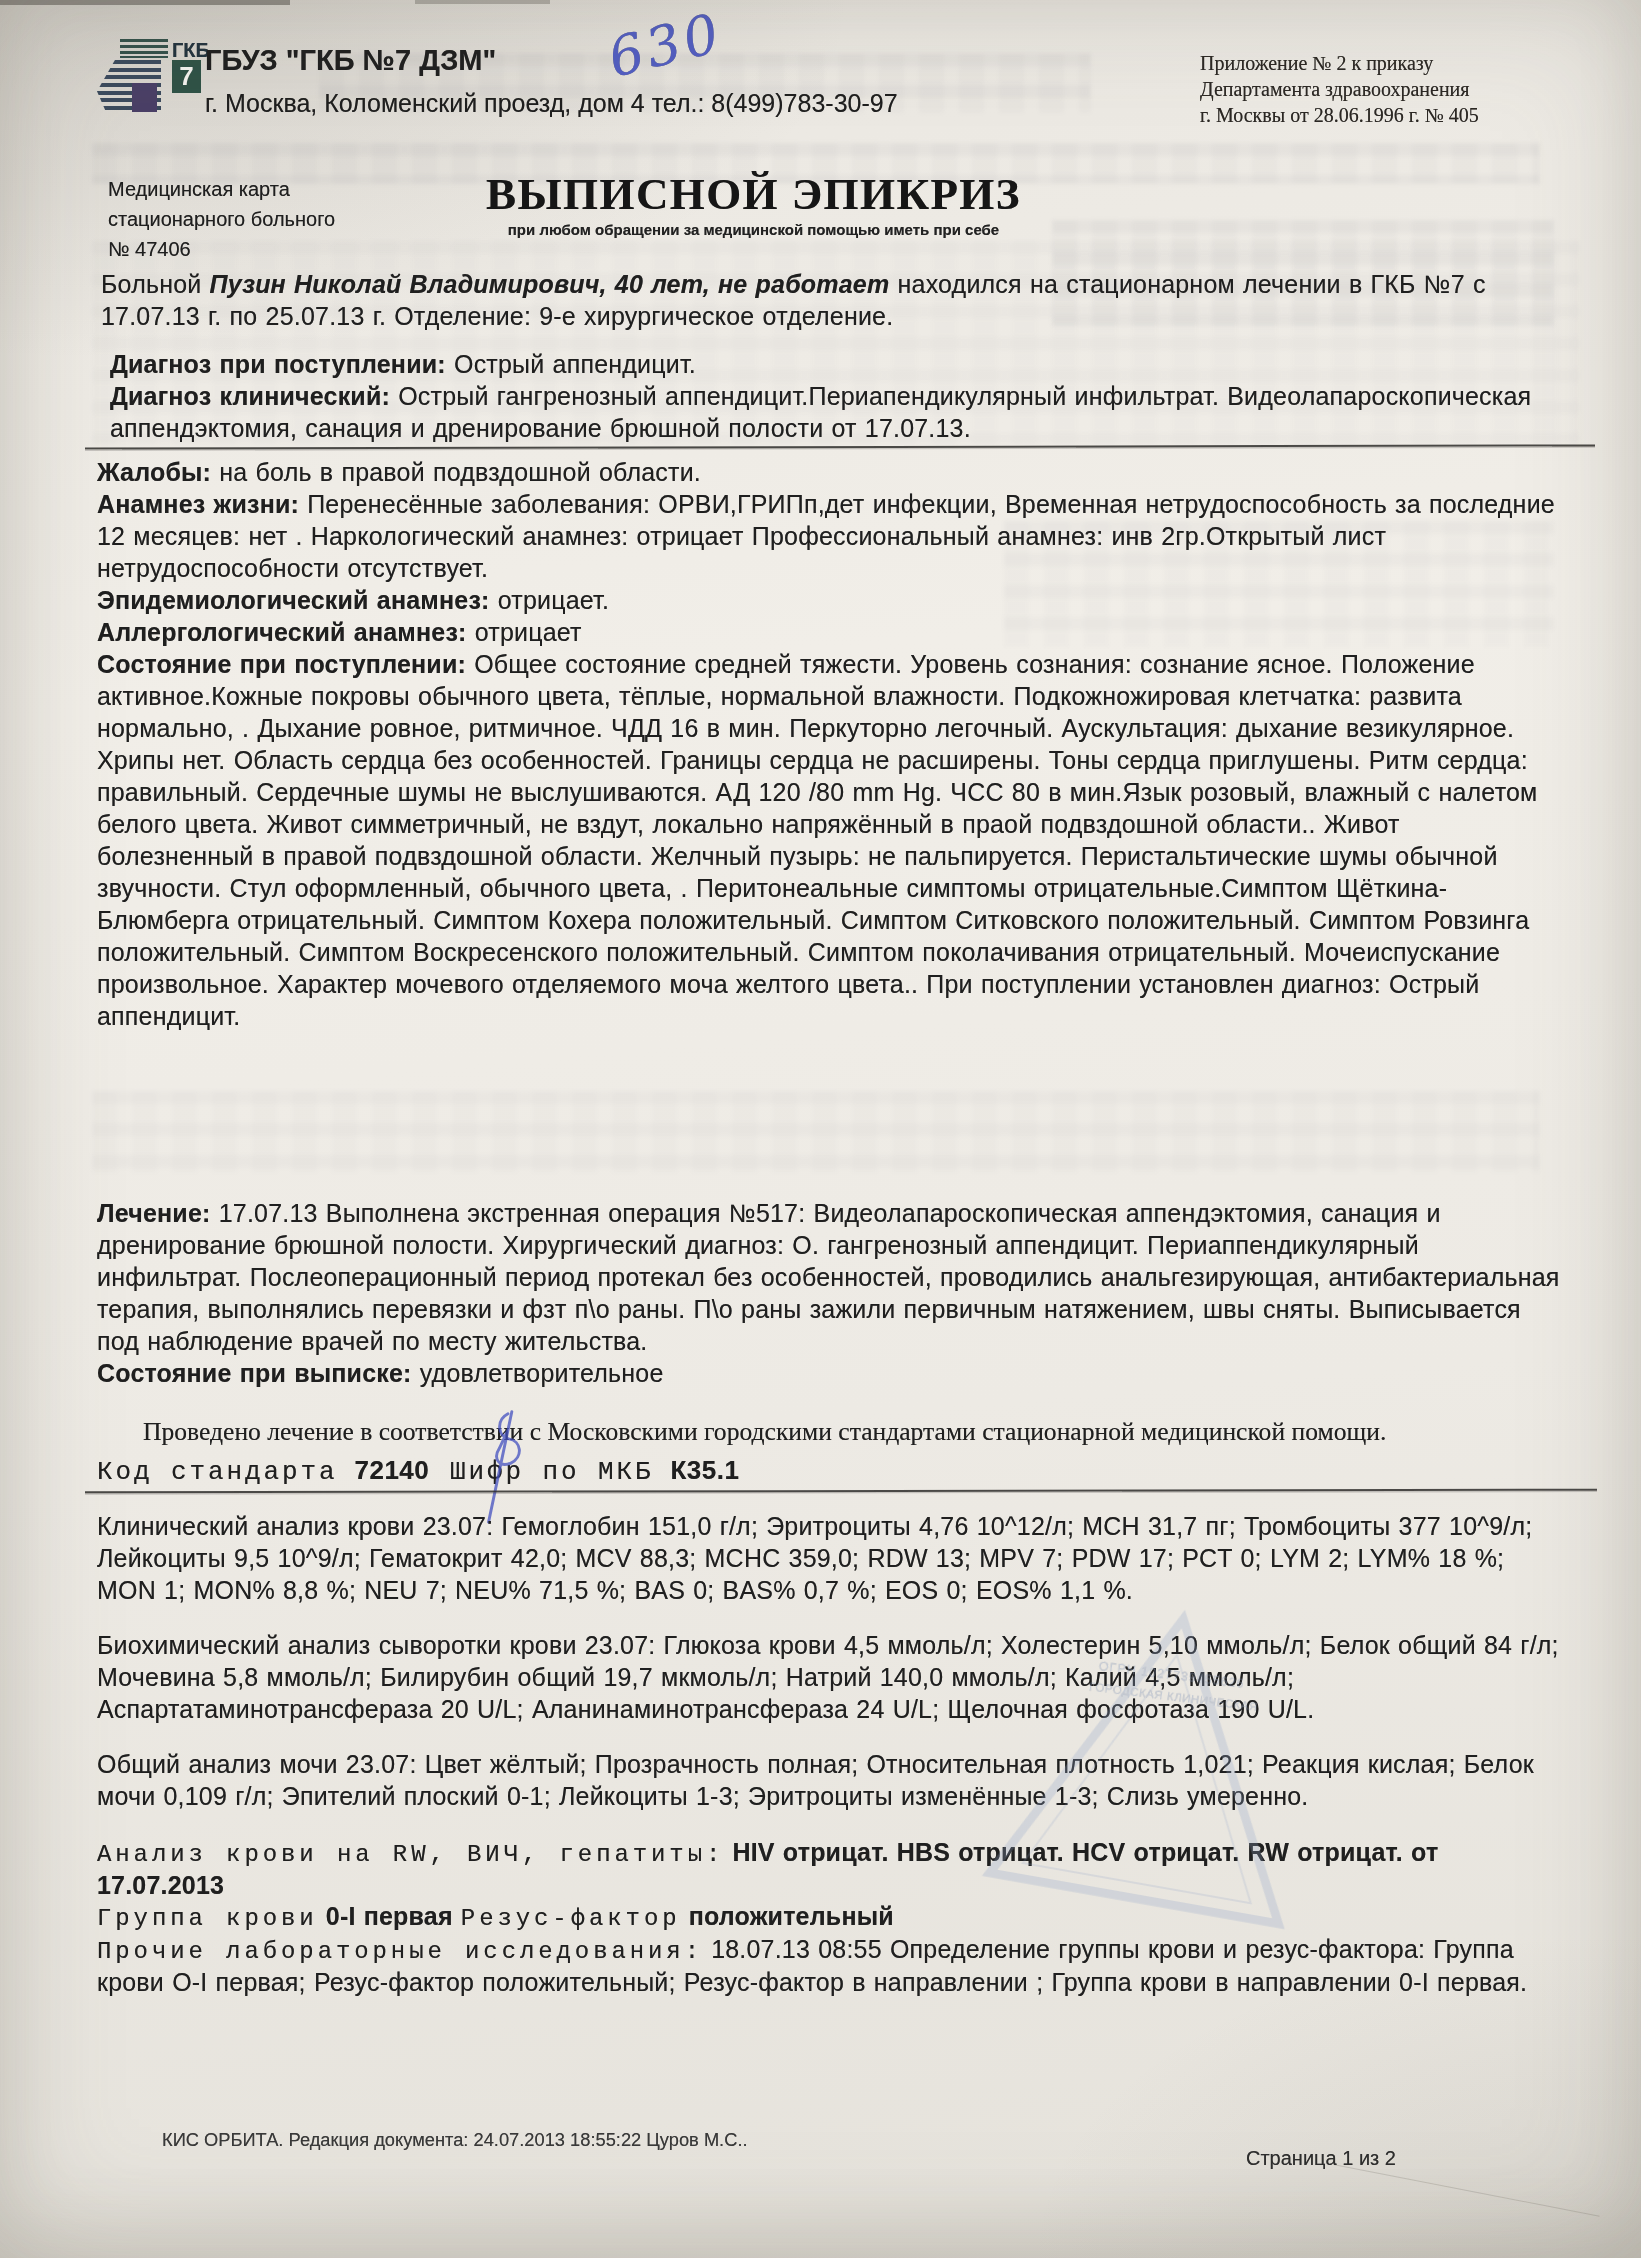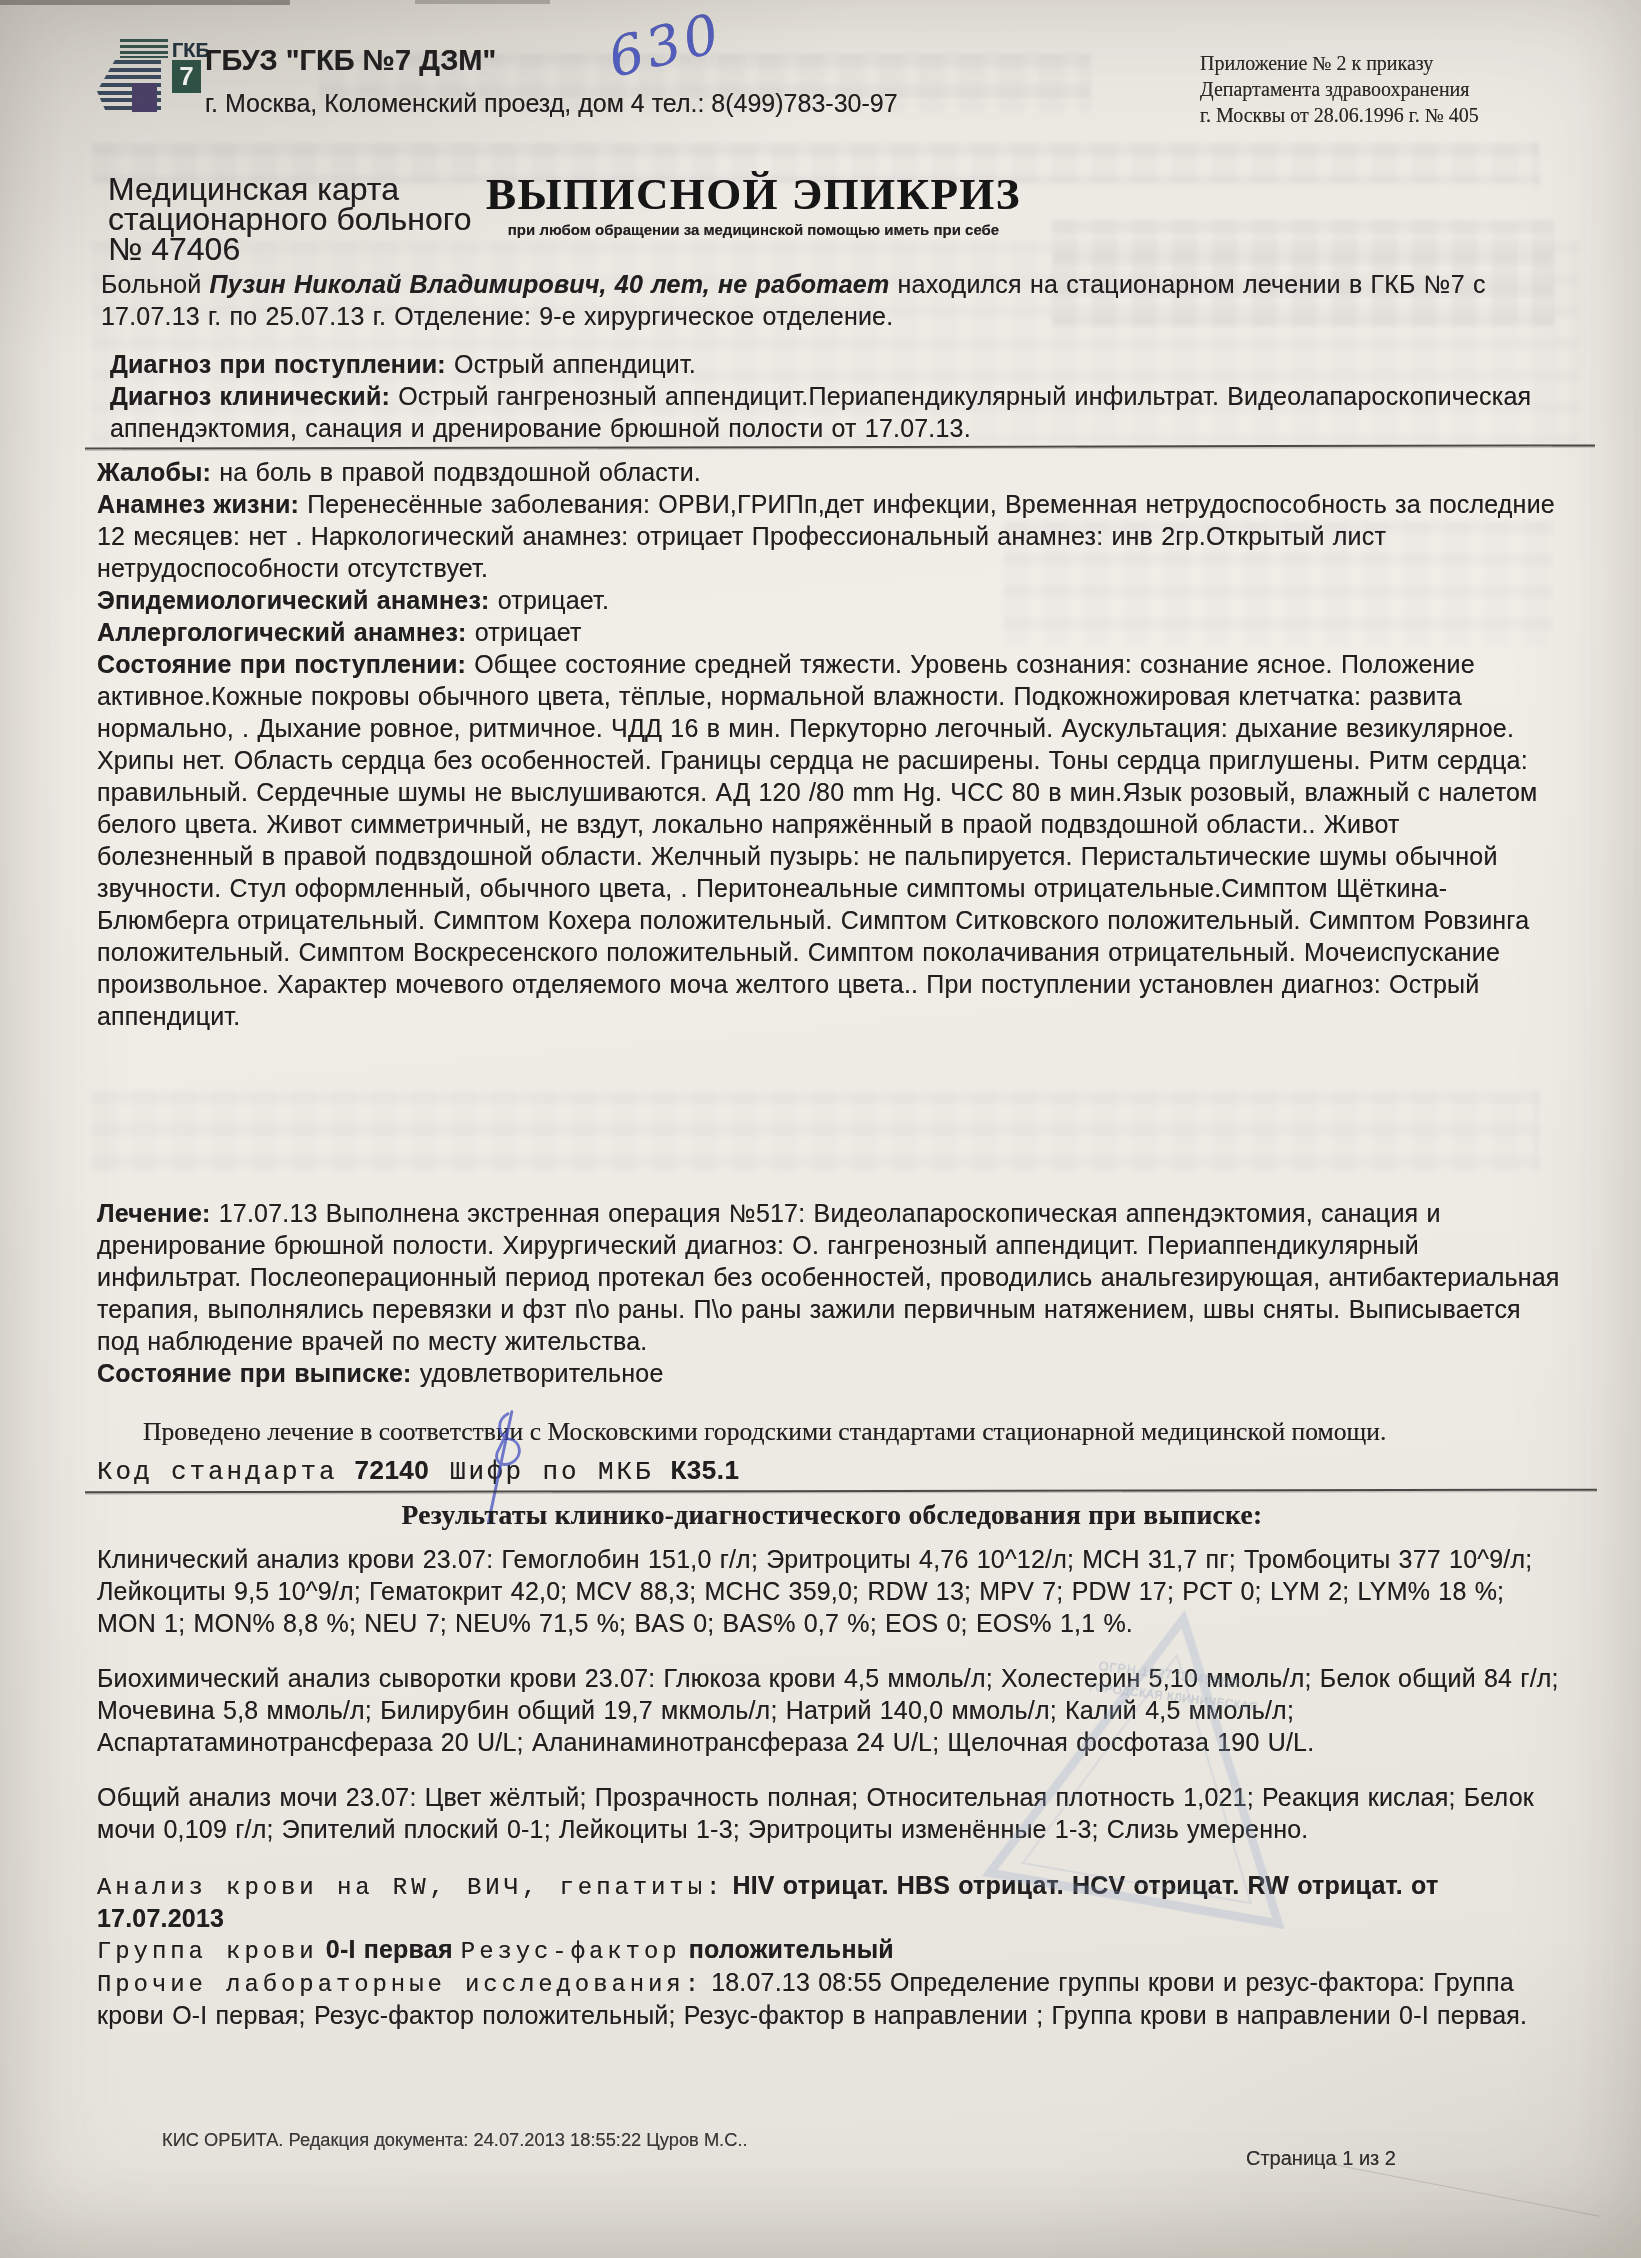--- a/index.html
+++ b/index.html
@@ -29,21 +29,21 @@
   .logo-purple{position:absolute;left:35px;top:44px;width:25px;height:29px;background:#4a3f66;}
   .logo-gkb{position:absolute;left:75px;top:0;font-weight:bold;font-size:20px;color:#22333e;}
   .logo-7{position:absolute;left:75px;top:21px;width:29px;height:33px;background:#2f5246;color:#f2f2ee;
     font-weight:bold;font-size:26px;text-align:center;line-height:33px;}
   .orgname{left:205px;top:44px;font-size:29px;font-weight:bold;}
   .orgaddr{left:205px;top:89px;font-size:25px;}
   .handnum{left:608px;top:13.5px;font-family:"DejaVu Serif",serif;font-style:italic;
     font-size:54px;color:#4350c0;transform:rotate(-14deg);letter-spacing:3.9px;opacity:0.9;}
   .orderref{left:1200px;top:50px;width:406px;font-family:"Liberation Serif",serif;
     font-size:20px;line-height:26px;color:#2c2824;}
-  .medcard{left:108px;top:174px;font-size:32px;line-height:30px;}
+  .medcard{left:108px;top:174px;font-size:20px;line-height:30px;}
   .titleblock{left:406px;top:170px;width:695px;text-align:center;}
   .doc-title{font-family:"Liberation Serif",serif;font-weight:bold;font-size:45px;
     letter-spacing:1.4px;line-height:48px;color:#161616;}
   .doc-sub{font-size:15px;font-weight:bold;margin-top:2.9px;color:#222;}
   
   .patient{left:101px;top:268px;width:1463px;}
   .diagblock{left:110px;top:348px;width:1477px;}
   .divider{left:85px;height:0;border-top:2.4px solid #2e2d2b;opacity:0.85;}
   .div1{top:446px;width:1510px;transform:rotate(-0.12deg);box-shadow:0 1.4px 0 rgba(46,45,43,0.25);}
   .div2{top:1490px;width:1512px;transform:rotate(-0.1deg);box-shadow:0 1.4px 0 rgba(46,45,43,0.25);}
@@ -153,21 +153,20 @@
       <span class="val">К35.1</span>
     </div>
   </div>
   <svg class="scribble abs" width="62" height="126" viewBox="0 0 64 130">
     <path d="M34 12 c-13 7 -10 24 1 26 c13 2 15 19 2 25 c-11 5 -19 -4 -12 -15 l 9 -19 M38 10 L14 124" fill="none" stroke="#4350c0" stroke-width="3" stroke-linecap="round" opacity="0.85"></path>
   </svg>
 
   <div class="divider div2 abs"></div>
 
   <div class="results abs">
-    <div class="results-h">Результаты клинико-диагностического обследования при выписке:</div>
     <p class="para lab1">Клинический анализ крови 23.07: Гемоглобин 151,0 г/л; Эритроциты 4,76 10^12/л; MCH 31,7 пг; Тромбоциты 377 10^9/л; Лейкоциты 9,5 10^9/л; Гематокрит 42,0; MCV 88,3; MCHC 359,0; RDW 13; MPV 7; PDW 17; PCT 0; LYM 2; LYM% 18 %; MON 1; MON% 8,8 %; NEU 7; NEU% 71,5 %; BAS 0; BAS% 0,7 %; EOS 0; EOS% 1,1 %.</p>
     <p class="para labgap">Биохимический анализ сыворотки крови 23.07: Глюкоза крови 4,5 ммоль/л; Холестерин 5,10 ммоль/л; Белок общий 84 г/л; Мочевина 5,8 ммоль/л; Билирубин общий 19,7 мкмоль/л; Натрий 140,0 ммоль/л; Калий 4,5 ммоль/л; Аспартатаминотрансфераза 20 U/L; Аланинаминотрансфераза 24 U/L; Щелочная фосфотаза 190 U/L.</p>
     <p class="para labgap">Общий анализ мочи 23.07: Цвет жёлтый; Прозрачность полная; Относительная плотность 1,021; Реакция кислая; Белок мочи 0,109 г/л; Эпителий плоский 0-1; Лейкоциты 1-3; Эритроциты изменённые 1-3; Слизь умеренно.</p>
     <div class="bloodblock">
       <p class="para mixline"><span class="mix-mono">Анализ крови на RW, ВИЧ, гепатиты:</span><span class="mix-bold"> HIV отрицат. HBS отрицат. HCV отрицат. RW отрицат. от 17.07.2013</span></p>
       <p class="para mixline"><span class="mix-mono">Группа крови</span><span class="mix-bold"> 0-I первая </span><span class="mix-mono">Резус-фактор</span><span class="mix-bold"> положительный</span></p>
       <p class="para mixline"><span class="mix-mono">Прочие лабораторные исследования:</span><span> 18.07.13 08:55  Определение группы крови и резус-фактора: Группа крови O-I первая; Резус-фактор положительный; Резус-фактор в направлении  ; Группа крови в направлении 0-I первая.</span></p>
     </div>
   </div>
 

